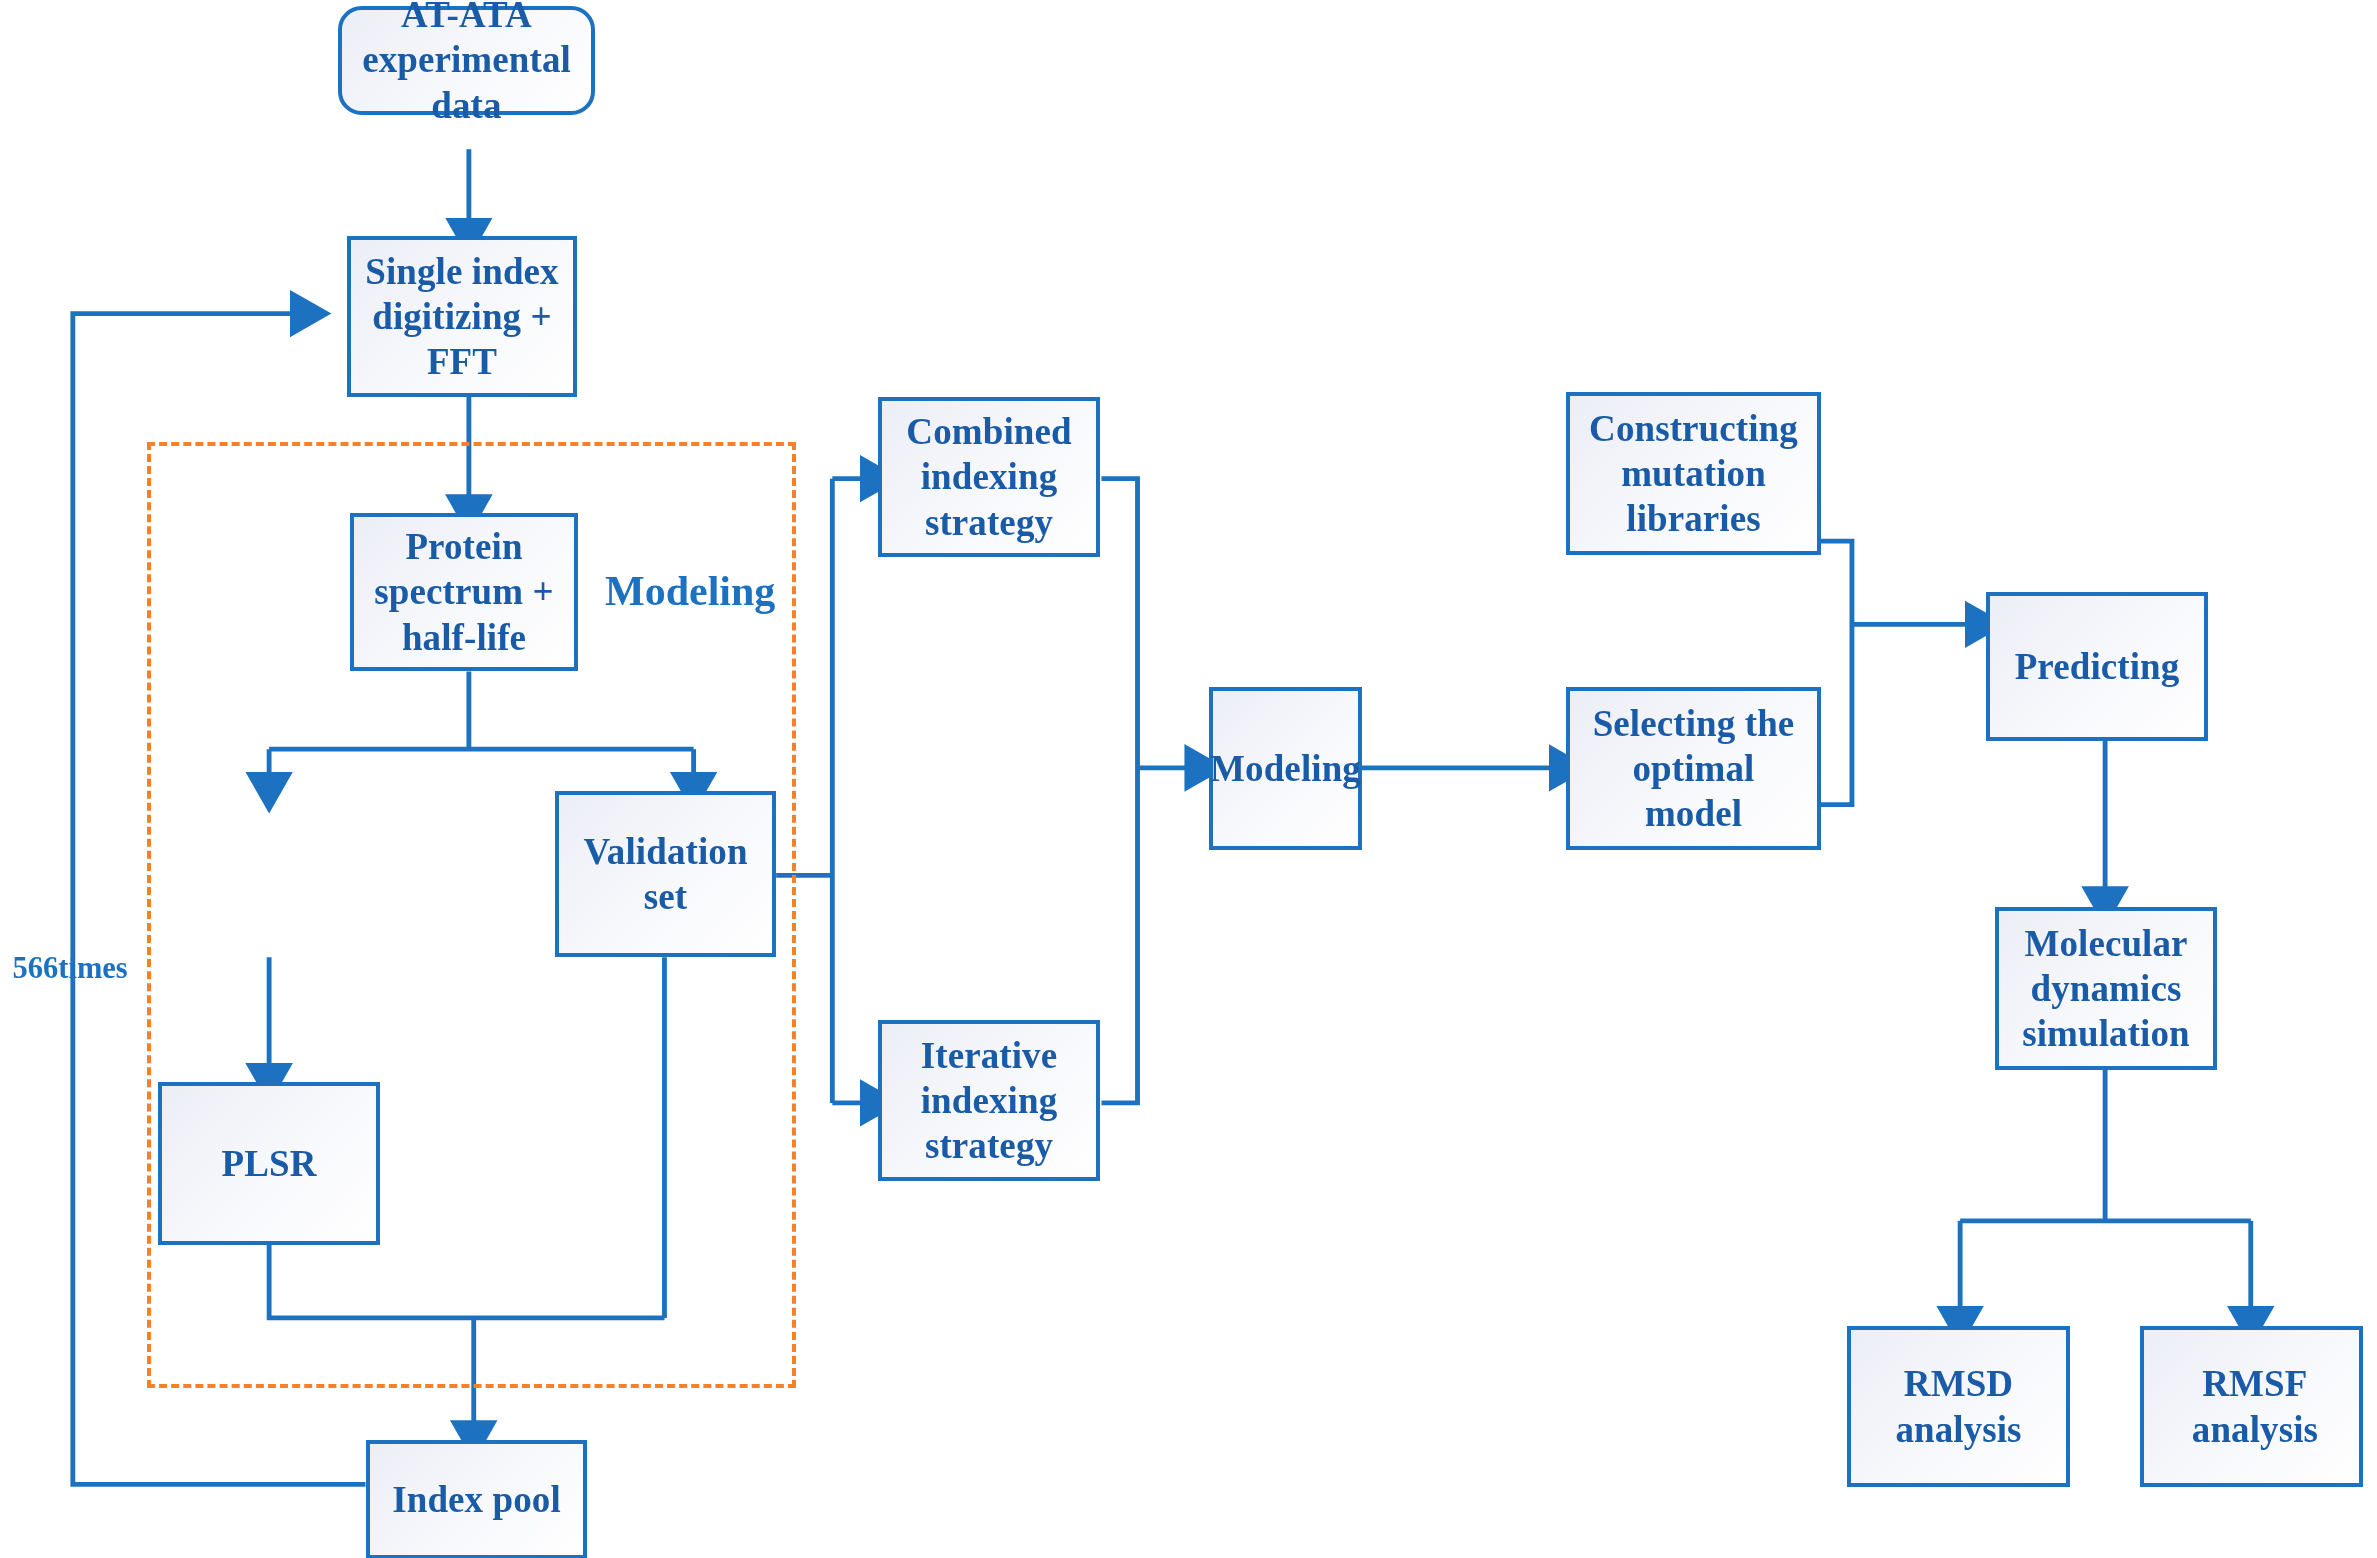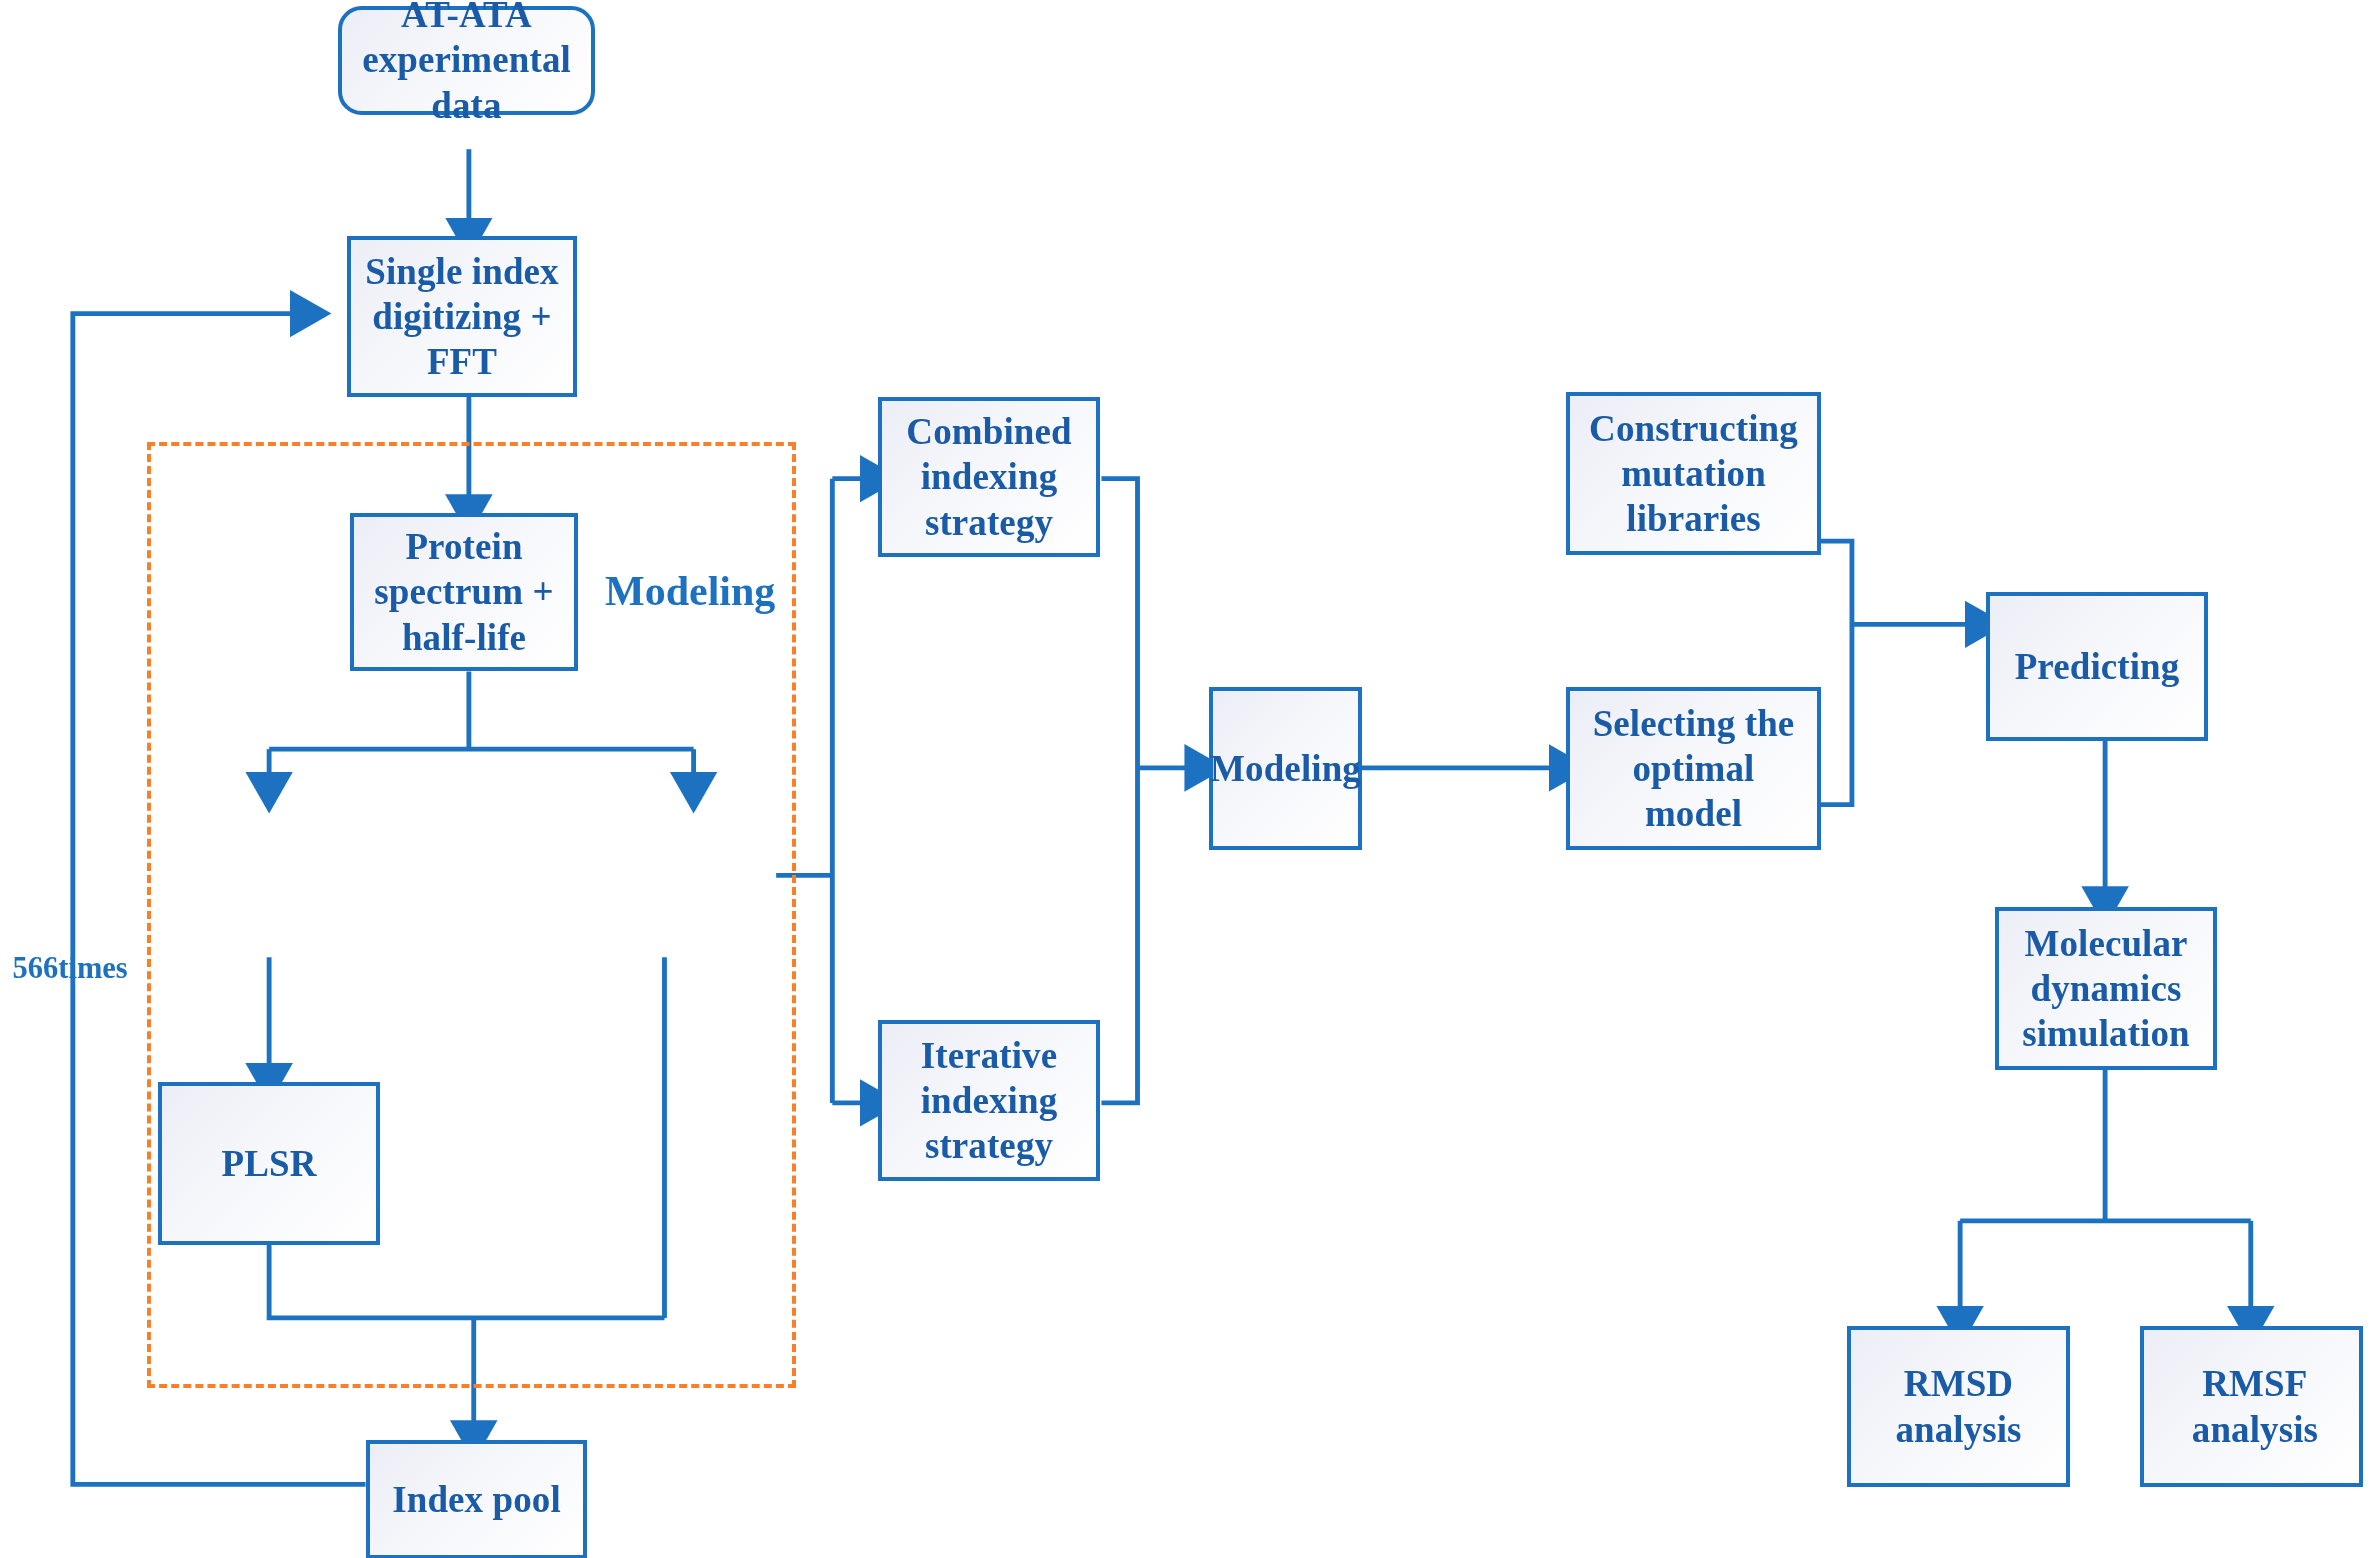--- a/index.html
+++ b/index.html
@@ -106,20 +106,22 @@
 
   <div class="node" style="left:347px;top:236px;width:230px;height:161px;font-size:37px;white-space:pre-line;">Single index
 digitizing +
 FFT</div>
 
   <div class="node" style="left:350px;top:513px;width:228px;height:158px;font-size:37px;white-space:pre-line;">Protein
 spectrum +
 half-life</div>
 
 
+  <div class="node" style="left:555px;top:791px;width:221px;height:166px;font-size:37px;white-space:pre-line;">Validation
+set</div>
 
   <div class="node" style="left:158px;top:1082px;width:222px;height:163px;font-size:37px;white-space:pre-line;text-align:right;">PLSR</div>
 
   <div class="node" style="left:366px;top:1440px;width:221px;height:119px;font-size:37px;white-space:pre-line;">Index pool</div>
 
   <div class="node" style="left:878px;top:397px;width:222px;height:160px;font-size:37px;white-space:pre-line;">Combined
 indexing
 strategy</div>
 
   <div class="node" style="left:878px;top:1020px;width:222px;height:161px;font-size:37px;white-space:pre-line;">Iterative

